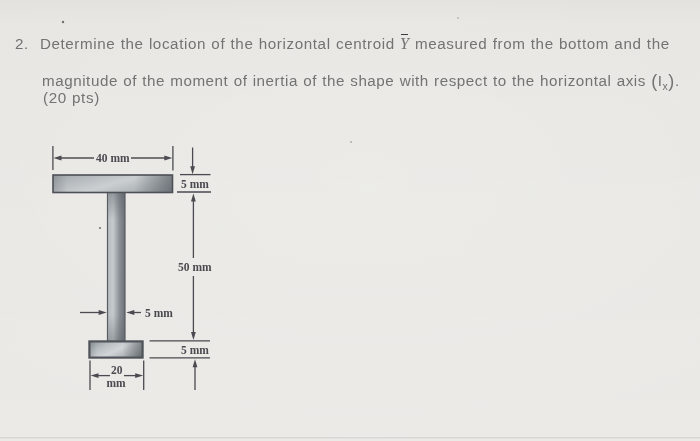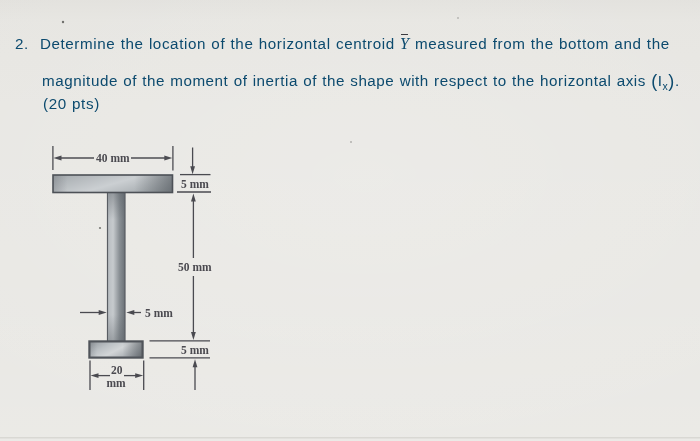--- a/index.html
+++ b/index.html
@@ -8,33 +8,33 @@
     background:#e8e7e3;
     font-family:"Liberation Sans", sans-serif;
   }
   #vignette{
     position:absolute;left:0;top:0;width:700px;height:441px;
     background:
       radial-gradient(ellipse 130% 110% at 52% 40%, rgba(255,255,255,0.16) 0%, rgba(255,255,255,0.0) 62%),
       linear-gradient(180deg, rgba(150,148,142,0.07) 0%, rgba(150,148,142,0.02) 5%, rgba(255,255,255,0.0) 25%, rgba(255,255,255,0.07) 78%, rgba(255,255,255,0.13) 100%);
     pointer-events:none;
   }
-  .ptext{position:absolute;color:#0c4a6e;font-size:15.2px;white-space:nowrap;letter-spacing:0.6px;word-spacing:0.5px;}
+  .ptext{position:absolute;color:#737373;font-size:15.2px;white-space:nowrap;letter-spacing:0.6px;word-spacing:0.5px;}
   svg text{font-family:"Liberation Serif", serif;font-weight:bold;fill:#4b4a50;}
 </style>
 </head>
 <body>
 
 <div id="vignette"></div>
 
 <div class="ptext" style="left:15px;top:35px;">2.<span style="display:inline-block;width:11px;"></span>Determine the location of the horizontal centroid <span style="font-family:'Liberation Serif',serif;font-style:italic;font-size:16.2px;line-height:1;position:relative;display:inline-block;">Y<span style="position:absolute;left:0.5px;top:-2px;width:7px;border-top:1.7px solid #3b3b40;"></span></span> measured from the bottom and the</div>
 
 <div class="ptext" style="left:42px;top:72px;letter-spacing:0.55px;">magnitude of the moment of inertia of the shape with respect to the horizontal axis <span style="font-size:18px;line-height:0;vertical-align:-1.2px;">(</span>I<sub style="font-size:10.5px;">x</sub><span style="font-size:18px;line-height:0;vertical-align:-1.2px;">)</span>.</div>
 
-<div class="ptext" style="left:43px;top:95px;">(20 pts)</div>
+<div class="ptext" style="left:43px;top:89px;">(20 pts)</div>
 
 <svg width="700" height="441" viewBox="0 0 700 441" style="position:absolute;left:0;top:0;">
   <defs>
     <linearGradient id="flangeGrad" gradientUnits="userSpaceOnUse" x1="99" y1="137" x2="126" y2="231">
       <stop offset="0" stop-color="#82878c"></stop>
       <stop offset="0.28" stop-color="#a9aeb2"></stop>
       <stop offset="0.5" stop-color="#cbcfd2"></stop>
       <stop offset="0.72" stop-color="#9da3a7"></stop>
       <stop offset="1" stop-color="#777d82"></stop>
     </linearGradient>

